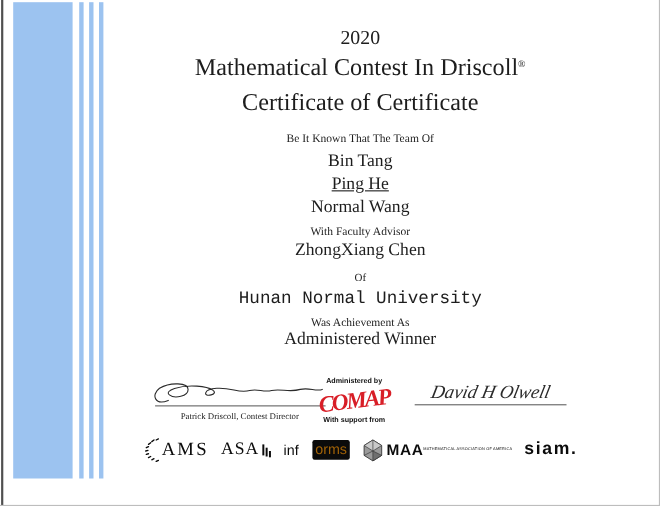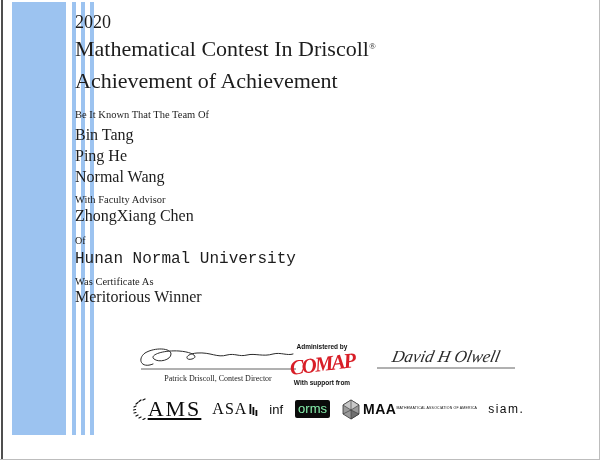--- a/index.html
+++ b/index.html
@@ -17,30 +17,30 @@
 
   
   .stripe { position: absolute; top: 2px; height: 433px; background: var(--stripe-blue, #9cc3f0); }
   .stripe.wide { left: 12px; width: 54px; }
   .stripe.t1 { left: 72px; width: 4px; }
   .stripe.t2 { left: 81px; width: 4px; }
   .stripe.t3 { left: 90px; width: 4px; }
 
   
   .content { position: absolute; left: 75px; top: 0; width: 505px; height: 340px; }
-  .line { position: absolute; left: 0; width: 100%; white-space: nowrap; line-height: 1.15; }
+  .line { position: absolute; left: 0; width: 100%; text-align: center; white-space: nowrap; line-height: 1.15; margin-top: 12px; }
   .year        { top: 12px;  font-size: 18px; }
   .title       { top: 36px;  font-size: 22px; }
   .title sup   { font-size: 9px; vertical-align: 7px; letter-spacing: 0; }
   .subtitle    { top: 68px;  font-size: 22px; }
   .small       { font-size: 10.5px; }
   .team-intro  { top: 109px; }
   .name        { font-size: 16px; }
   .member-0    { top: 126px; }
-  .member-1    { top: 147px; }
+  .member-1    { top: 147px; text-decoration: underline; }
   .member-2    { top: 168px; }
   .advisor-intro { top: 194px; }
   .advisor-name  { top: 207px; }
   .of-label    { top: 235px; font-size: 10px; }
   .institution { top: 250px; font-family: Liberation Mono, monospace; }
   .designation-intro { top: 276px; }
   .designation { top: 288px; }
 
   
   .sig-block { position: absolute; text-align: center; }
@@ -53,63 +53,63 @@
     font-size: 21px; font-weight: bold; font-style: italic;
     color: var(--comap-red, #d81e27); letter-spacing: -2px;
     transform: rotate(-7deg); margin: 3px 0 4px; line-height: 1;
   }
   .sig-svg { display: block; margin: 0 auto; }
 
   
   .logos { position: absolute; left: 75px; top: 394px; width: 505px; height: 30px;
            display: flex; align-items: center; justify-content: center; gap: 11px; }
   .logo { display: flex; align-items: center; color: #0b0b0b; gap: 2px; }
-  .ams-text { font-size: 22px; letter-spacing: 2px; text-decoration: underline; }
+  .ams-text { font-size: 17px; letter-spacing: 2px; }
   .asa-text { font-size: 16px; letter-spacing: 1px; }
   .informs { font-family: "Liberation Sans", sans-serif; font-weight: normal; font-size: 13px; gap: 12px; justify-content: flex-end; }
-  .orms-box { background: #0b0b0b; color: #86efac; padding: 1px 3px 2px; border-radius: 2px; }
+  .orms-box { background: #0b0b0b; color: #a16207; padding: 1px 3px 2px; border-radius: 2px; }
   .maa-col { display: flex; flex-direction: row; align-items: center; line-height: 1; }
   .maa-text { font-family: "Liberation Sans", sans-serif; font-weight: bold; font-size: 14px; letter-spacing: 0.5px; }
   .maa-caption { font-family: "Liberation Sans", sans-serif; font-size: 3.5px; letter-spacing: 0.2px; white-space: nowrap; }
-  .siam-text { font-family: "Liberation Sans", sans-serif; font-weight: 400; font-size: 12px; letter-spacing: 1.5px; }
+  .siam-text { font-family: "Liberation Sans", sans-serif; font-weight: 700; font-size: 16px; letter-spacing: 1.5px; }
 </style>
 </head>
 <body>
 
 <div class="page">
 
   <div class="edge-left"></div>
   <div class="edge-right"></div>
   <div class="edge-bottom"></div>
 
   <div>
     <div class="stripe wide"></div>
     <div class="stripe t1"></div>
     <div class="stripe t2"></div>
     <div class="stripe t3"></div>
   </div>
 
   <div class="content">
     <div class="line year">2020</div>
     <div class="line title"><span>Mathematical Contest In Driscoll</span><sup>®</sup></div>
-    <div class="line subtitle">Achievement of Achievement</div>
+    <div class="line subtitle">Certificate of Certificate</div>
 
     <div class="line small team-intro">Be It Known That The Team Of</div>
     <div class="line name member-0">Bin Tang</div>
     <div class="line name member-1">Ping He</div>
     <div class="line name member-2">Normal Wang</div>
 
     <div class="line small advisor-intro">With Faculty Advisor</div>
     <div class="line name advisor-name">ZhongXiang Chen</div>
 
     <div class="line of-label">Of</div>
     <div class="line name institution">Hunan Normal University</div>
 
-    <div class="line small designation-intro">Was Certificate As</div>
-    <div class="line name designation">Meritorious Winner</div>
+    <div class="line small designation-intro">Was Achievement As</div>
+    <div class="line name designation">Administered Winner</div>
   </div>
 
   <div class="sig-block sig-left">
     <svg class="sig-svg" width="170" height="32" viewBox="0 0 170 32">
       <path d="M20,22 C8,27 4,17 12,11 C22,5 38,6 38,12 C38,18 26,21 21,17 C16,13 30,8 46,9 C60,10 66,15 59,17 C52,19 51,12 64,11 C78,10 84,16 94,13 C102,11 106,15 114,13 C122,11 130,15 140,12 C148,10 154,14 160,12" fill="none" stroke="#2b2b2b" stroke-width="1" stroke-linecap="round"></path>
       <line x1="8" y1="27" x2="163" y2="27" stroke="#3a3a3a" stroke-width="0.8"></line>
     </svg>
     <div class="sig-label">Patrick Driscoll, Contest Director</div>
   </div>
 

